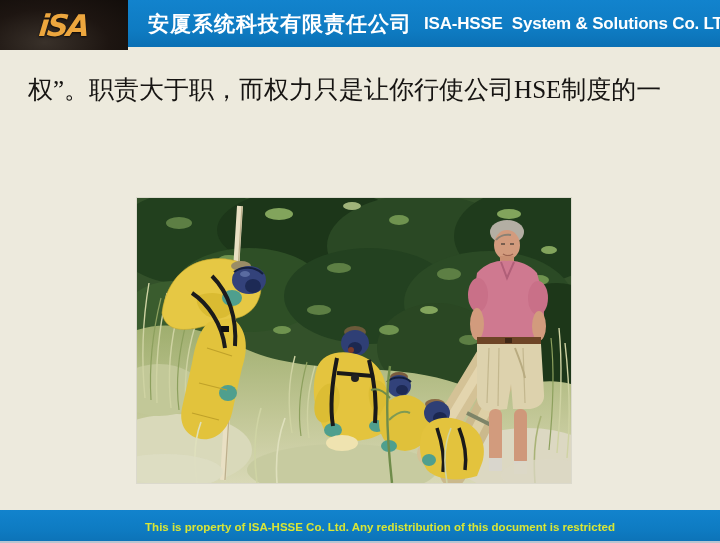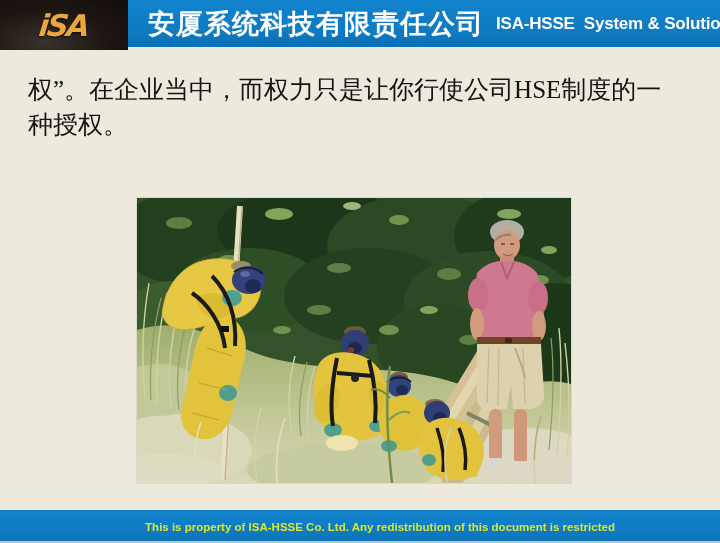--- a/index.html
+++ b/index.html
@@ -16,21 +16,21 @@
   .logo-text{
     font-family:"DejaVu Sans",sans-serif;font-weight:bold;font-style:italic;
     font-size:30px;color:#ECA63E;letter-spacing:-2px;transform:skewX(-6deg);
     text-shadow:0 1px 2px rgba(0,0,0,.7);
   }
   .header-bar{
     position:absolute;left:128px;top:0;width:592px;height:47px;
     background:linear-gradient(#1283cd, #0e7bc2 65%, #0b70b4);
     display:flex;align-items:center;padding-left:20px;box-sizing:border-box;
   }
-  .company-zh{color:#fff;font-weight:bold;font-size:27px;letter-spacing:1px;white-space:pre;}
+  .company-zh{color:#fff;font-weight:bold;font-size:21px;letter-spacing:1px;white-space:pre;}
   .company-en{color:#fff;font-weight:bold;font-size:17px;margin-left:12px;white-space:pre;letter-spacing:-0.2px;}
   
   .body-text{
     position:absolute;left:28px;top:72px;width:666px;
     font-family:"Liberation Serif",serif;color:#161412;
     font-size:25px;line-height:35px;font-weight:500;
   }
   .body-text .line{white-space:pre;}
   
   .photo{
@@ -54,22 +54,21 @@
 
   <div class="logo-block">
     <span class="logo-text">iSA</span>
   </div>
   <div class="header-bar">
     <span class="company-zh">安厦系统科技有限责任公司</span>
     <span class="company-en">ISA-HSSE  System &amp; Solutions Co. LTD</span>
   </div>
 
   <div class="body-text">
-    <div class="line">权”。在企业当中，而权力只是让你行使公司HSE制度的一</div>
-    <div class="line">种授权。</div>
+    <div class="line">权”。职责大于职，而权力只是让你行使公司HSE制度的一</div>
   </div>
 
   <div class="photo">
     <svg width="434" height="285" viewBox="0 0 434 285" xmlns="http://www.w3.org/2000/svg">
       <defs>
         <linearGradient id="grassFade" x1="0" y1="0" x2="0" y2="1">
           <stop offset="0" stop-color="#9fae6e"></stop>
           <stop offset="0.6" stop-color="#c3c898"></stop>
           <stop offset="1" stop-color="#d8d8b6"></stop>
         </linearGradient>

